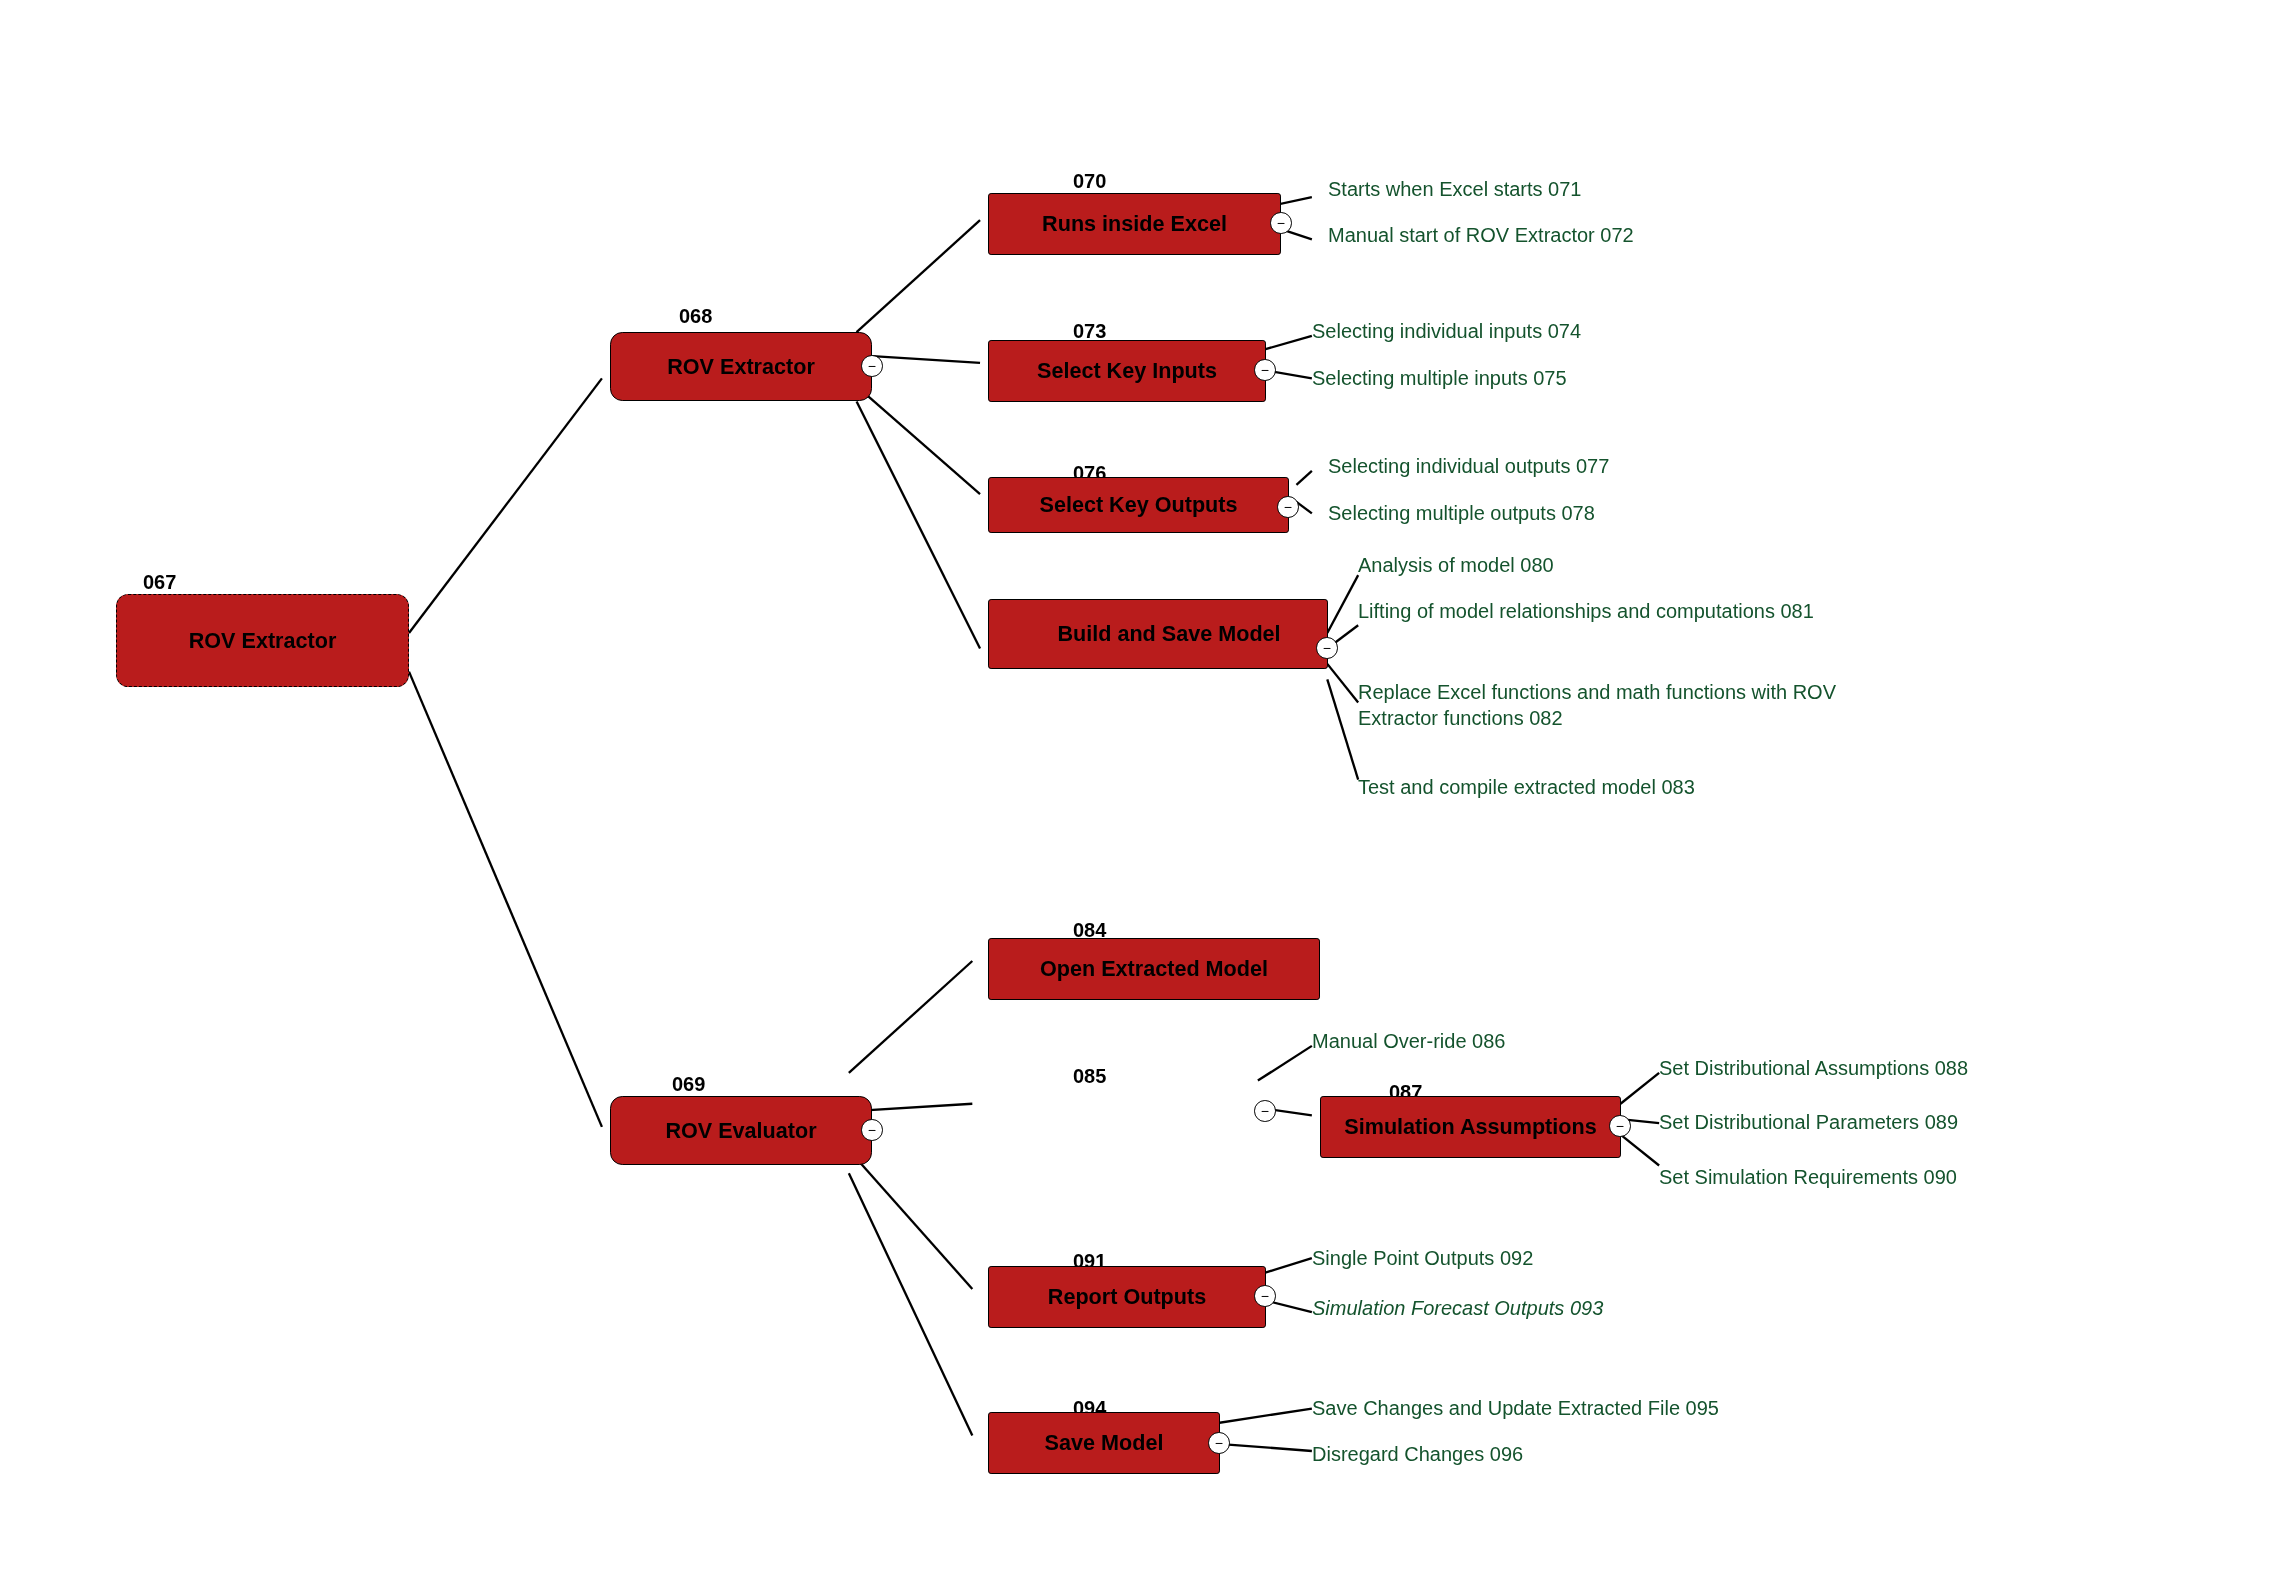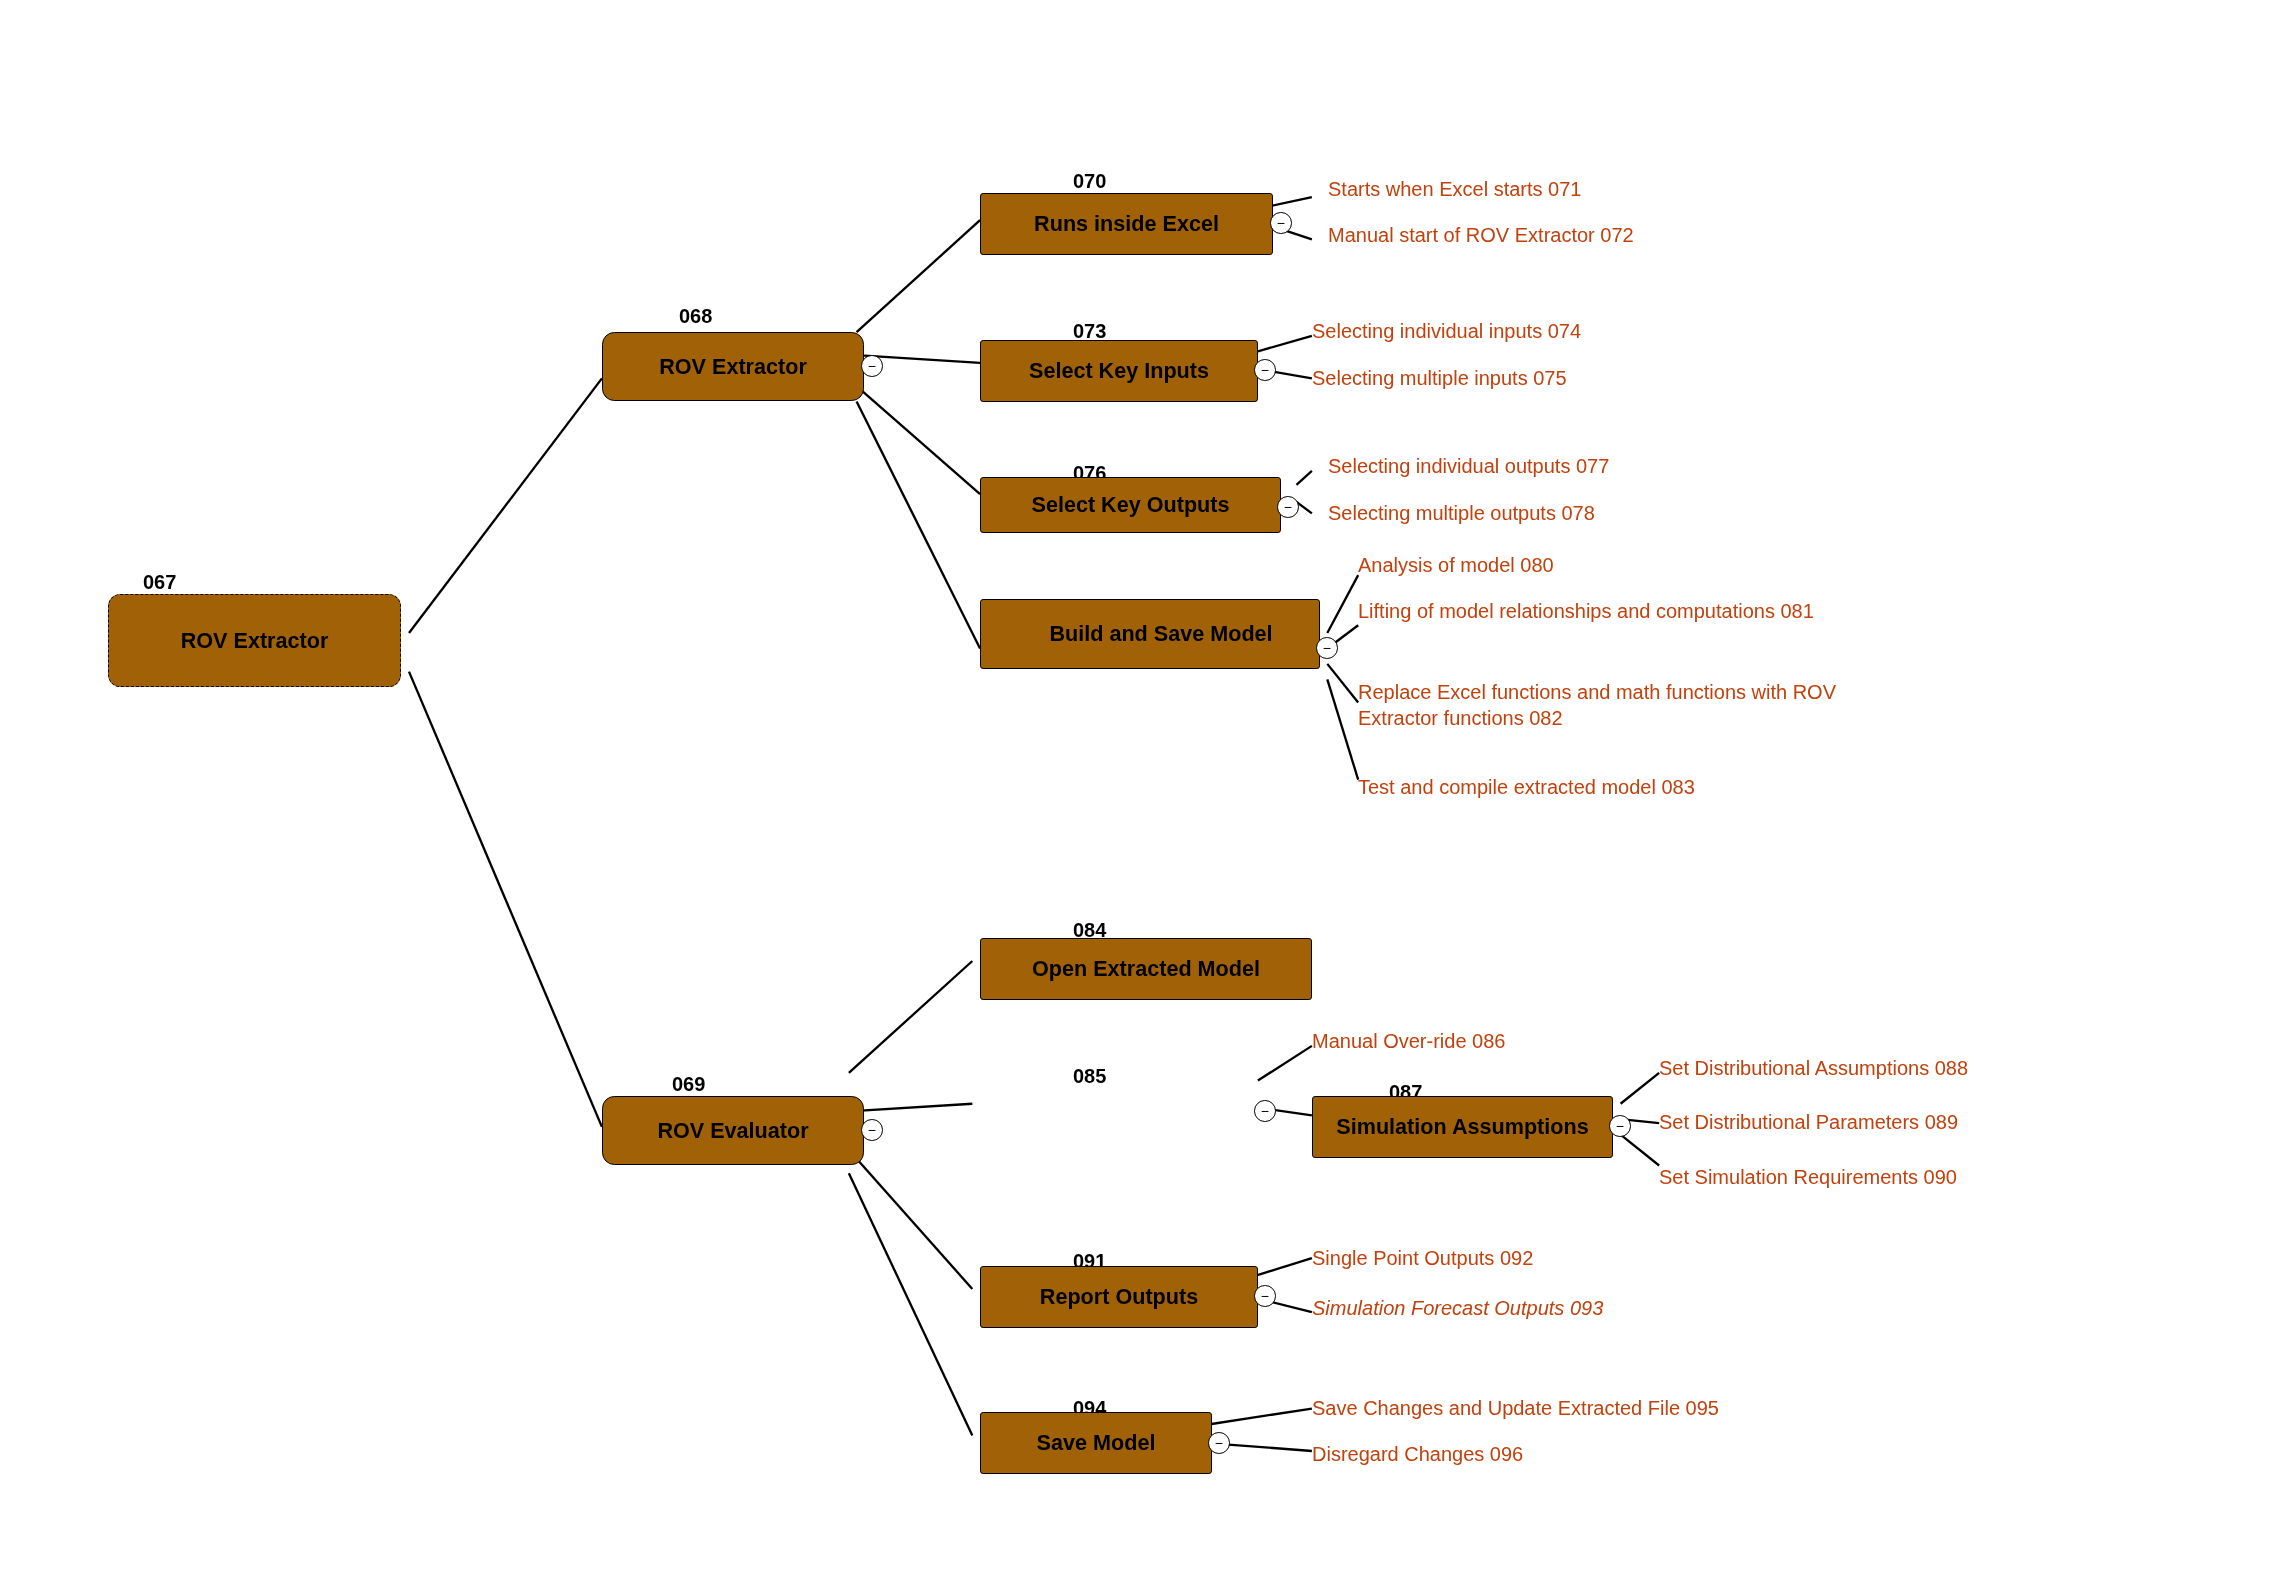--- a/index.html
+++ b/index.html
@@ -14,28 +14,29 @@
     .diagram {
       position: absolute;
       top: 0; left: 0;
       width: 2295px;
       height: 1594px;
     }
     
     .node {
       position: absolute;
       border: 1.5px solid #000;
-      background: #a16207;
+      background: #b91c1c;
       display: flex;
       align-items: center;
       justify-content: center;
       text-align: center;
       font-weight: bold;
       font-size: 21.6px;
       line-height: 1.2;
+      margin-left: 8px;
     }
     .node.rounded {
       border-radius: 12.3px;
     }
     .node.dashed {
       border: 1.5px dashed #000;
       border-radius: 12.3px;
     }
     .node.rect {
       border-radius: 0;
@@ -44,21 +45,21 @@
     .num-label {
       position: absolute;
       font-weight: bold;
       font-size: 20px;
       color: #000;
     }
     
     .leaf-label {
       position: absolute;
       font-size: 20px;
-      color: #c2410c;
+      color: #14532d;
       white-space: nowrap;
     }
     
     .connector-circle {
       position: absolute;
       width: 21.6px;
       height: 21.6px;
       border: 1.5px solid #000;
       border-radius: 50%;
       background: #fff;

